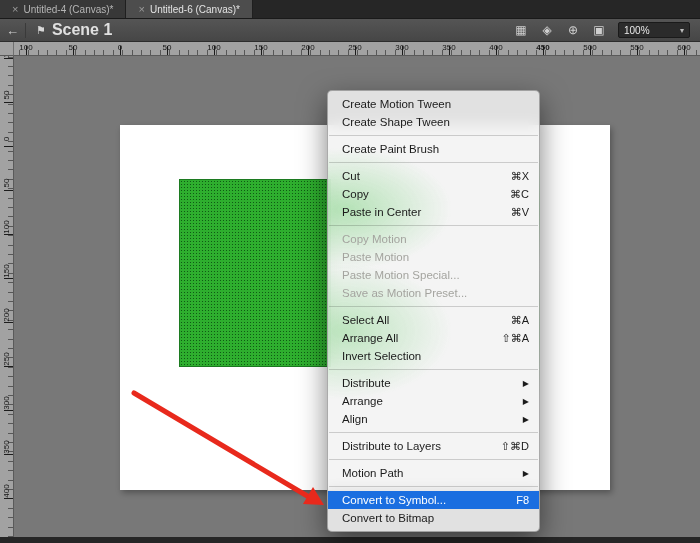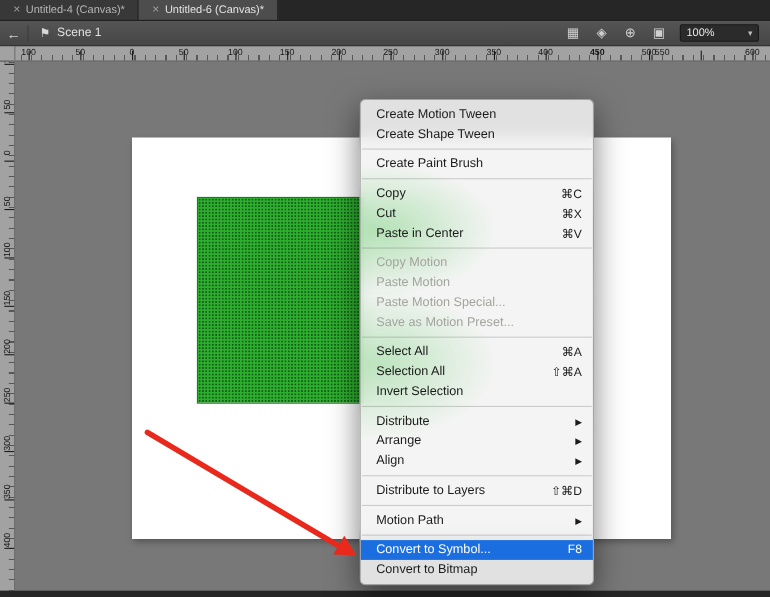--- a/index.html
+++ b/index.html
@@ -15,21 +15,21 @@
   .tab.active { background:#4d4d4d; color:#e3e3e3; }
   .tab .close { font-size:11px; color:#9b9b9b; line-height:1; cursor:pointer; }
 
   
   .toolbar { position:absolute; left:0; top:19px; width:700px; height:23px;
              background:linear-gradient(#555,#464646); border-bottom:1px solid #2d2d2d;
              display:flex; align-items:center; z-index:6; color:#d6d6d6; }
   .back-btn { width:26px; text-align:center; font-size:13px; color:#cfcfcf; border-right:1px solid #3a3a3a; }
   .scene-group { display:flex; align-items:center; gap:6px; padding:0 10px; }
   .scene-flag { font-size:11px; color:#d8d8d8; }
-  .scene-label { font-size:11px; color:#e0e0e0; }
+  .scene-label { font-size:16px; color:#e0e0e0;font-weight:bold; }
   .toolbar-spacer { flex:1; }
   .tb-icon { width:26px; text-align:center; font-size:12px; color:#cfcfcf; }
   .zoom-box { width:72px; height:16px; margin:0 10px 0 6px; background:#2b2b2b; border:1px solid #1a1a1a;
               border-radius:2px; display:flex; align-items:center; justify-content:space-between;
               padding:0 5px; font-size:10px; color:#e8e8e8; }
   .zoom-box .chev { font-size:8px; color:#bbb; }
 
   
   .ruler-corner { position:absolute; left:0; top:42px; width:14px; height:14px; background:#a2a2a2;
                   border-right:1px solid #6f6f6f; border-bottom:1px solid #5a5a5a; z-index:5; }
@@ -137,21 +137,21 @@
       <span class="h-label" style="left: 402px;">300</span>
       <span class="h-tick" style="left: 449px;"></span>
       <span class="h-label" style="left: 449px;">350</span>
       <span class="h-tick" style="left: 496px;"></span>
       <span class="h-label" style="left: 496px;">400</span>
       <span class="h-tick" style="left: 543px;"></span>
       <span class="h-label" style="left: 543px; font-weight: bold;">450</span>
       <span class="h-tick" style="left: 590px;"></span>
       <span class="h-label" style="left: 590px;">500</span>
       <span class="h-tick" style="left: 637px;"></span>
-      <span class="h-label" style="left: 602px;">550</span>
+      <span class="h-label" style="left: 637px;">550</span>
       <span class="h-tick" style="left: 684px;"></span>
       <span class="h-label" style="left: 684px;">600</span>
     </div>
   <div class="v-ruler">
       <span class="v-tick" style="top: 2px;"></span>
       <span class="v-label" style="top: -10px;">100</span>
       <span class="v-tick" style="top: 46px;"></span>
       <span class="v-label" style="top: 34px;">50</span>
       <span class="v-tick" style="top: 90px;"></span>
       <span class="v-label" style="top: 78px;">0</span>
@@ -182,28 +182,28 @@
       </div>
       <div class="menu-item">
         <span class="label">Create Shape Tween</span>
       </div>
       <div class="menu-sep"></div>
       <div class="menu-item">
         <span class="label">Create Paint Brush</span>
       </div>
       <div class="menu-sep"></div>
       <div class="menu-item">
+        <span class="label">Cut</span>
+        <span class="shortcut">⌘X</span>
+      </div>
+      <div class="menu-item">
         <span class="label">Copy</span>
         <span class="shortcut">⌘C</span>
       </div>
       <div class="menu-item">
-        <span class="label">Cut</span>
-        <span class="shortcut">⌘X</span>
-      </div>
-      <div class="menu-item">
         <span class="label">Paste in Center</span>
         <span class="shortcut">⌘V</span>
       </div>
       <div class="menu-sep"></div>
       <div class="menu-item disabled">
         <span class="label">Copy Motion</span>
       </div>
       <div class="menu-item disabled">
         <span class="label">Paste Motion</span>
       </div>
@@ -212,21 +212,21 @@
       </div>
       <div class="menu-item disabled">
         <span class="label">Save as Motion Preset...</span>
       </div>
       <div class="menu-sep"></div>
       <div class="menu-item">
         <span class="label">Select All</span>
         <span class="shortcut">⌘A</span>
       </div>
       <div class="menu-item">
-        <span class="label">Selection All</span>
+        <span class="label">Arrange All</span>
         <span class="shortcut">⇧⌘A</span>
       </div>
       <div class="menu-item">
         <span class="label">Invert Selection</span>
       </div>
       <div class="menu-sep"></div>
       <div class="menu-item">
         <span class="label">Distribute</span>
         <span class="submenu-arrow">▶</span>
       </div>

